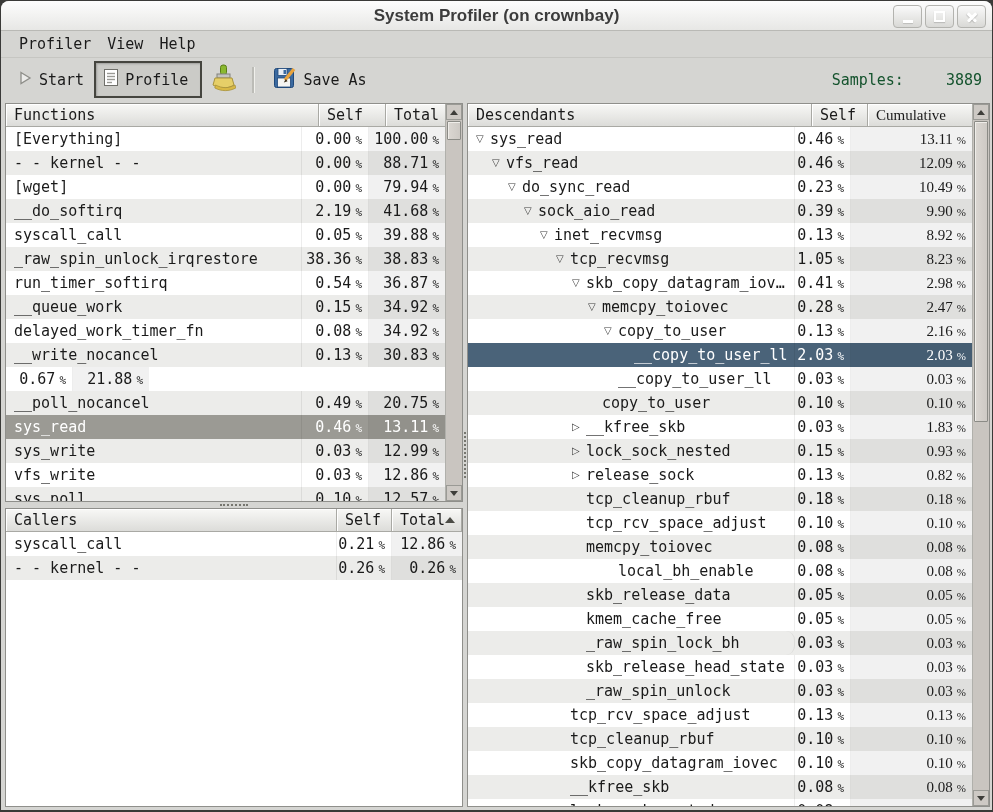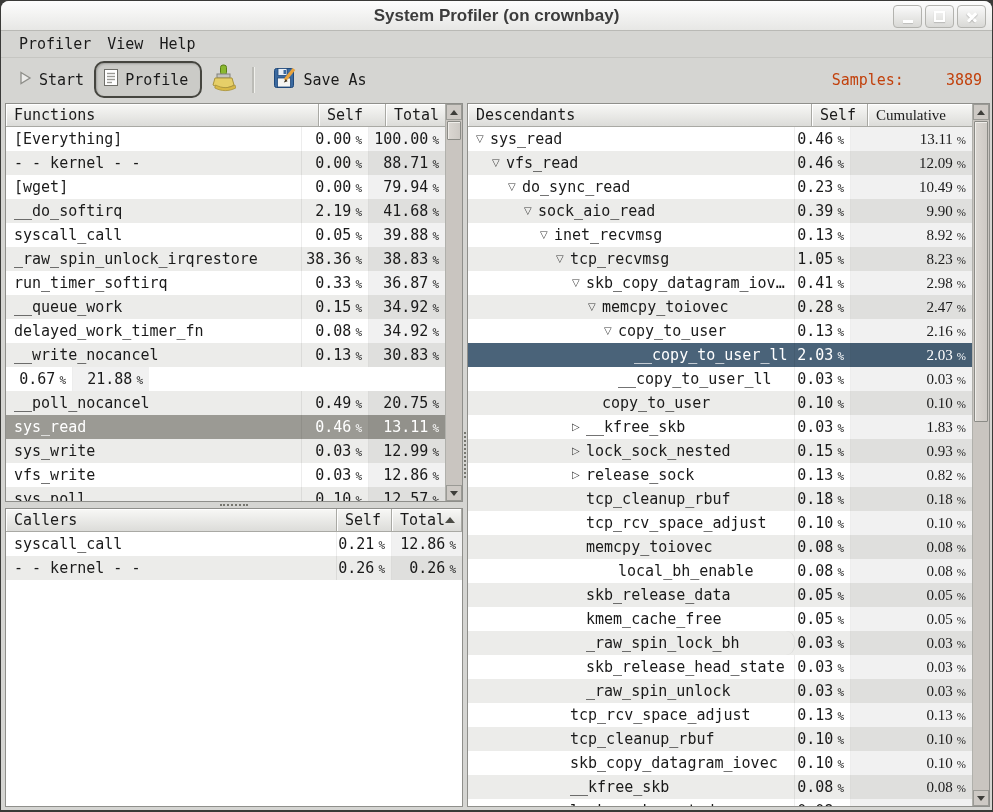--- a/index.html
+++ b/index.html
@@ -19,25 +19,25 @@
   .g-close{position:relative;width:12px;height:12px;}
   .g-close i{position:absolute;left:0;top:5px;width:12px;height:2.6px;background:#fff;border-radius:1px;
              box-shadow:0 1px 1px rgba(0,0,0,.15);}
   .g-close i:first-child{transform:rotate(45deg);} .g-close i:last-child{transform:rotate(-45deg);}
   
   .menubar{height:26px;border-bottom:1px solid #c6c6c2;display:flex;align-items:center;padding-left:10px;}
   .menuitem{padding:2px 8px;}
   
   .toolbar{height:43px;display:flex;align-items:center;padding:0 8px;}
   .tbtn{display:flex;align-items:center;gap:6px;padding:4px 8px;}
-  .toggle-pressed{border:2px solid #45453f;border-radius:10px;background:#cbcbc7;
+  .toggle-pressed{border:2px solid #45453f;border-radius:0;background:#cbcbc7;
                   box-shadow:inset 1px 1px 2px rgba(0,0,0,.22);padding:5px 12px 5px 7px;margin-left:2px;}
   .tsep{width:2px;height:26px;background:#bcbcb7;border-right:1px solid #f0f0ec;margin:0 10px 0 8px;}
   .spacer{flex:1;}
-  .samples-label,.samples-value{color:#c2410c;}
+  .samples-label,.samples-value{color:#14532d;}
   .samples-value{margin-left:42px;margin-right:2px;}
   
   .content{position:absolute;top:100px;left:0;right:0;bottom:0;background:#d5d5d2;}
   .pane{position:absolute;background:#fff;border:1px solid #8f8f8b;box-sizing:border-box;}
   .fn-pane{left:4px;top:2px;width:458px;height:399px;}
   .ca-pane{left:4px;top:407px;width:458px;bottom:3px;}
   .de-pane{left:466px;top:2px;right:2px;bottom:3px;}
   .hsplit{position:absolute;left:4px;top:401px;width:458px;height:6px;display:flex;justify-content:center;}
   .hsplit .grip{width:28px;border-top:2px dotted #76766f;margin-top:2px;}
   .vsplit{position:absolute;left:461px;width:5px;top:2px;bottom:3px;display:flex;align-items:center;justify-content:center;}
@@ -247,21 +247,21 @@
             <div class="cell cnum csort">
               <span class="num">38.83</span>
               <span class="pct">%</span>
             </div>
           </div>
           <div class="trow">
             <div class="cell cname">
               <span>run_timer_softirq</span>
             </div>
             <div class="cell cnum cself">
-              <span class="num">0.33</span>
+              <span class="num">0.54</span>
               <span class="pct">%</span>
             </div>
             <div class="cell cnum csort">
               <span class="num">36.87</span>
               <span class="pct">%</span>
             </div>
           </div>
           <div class="trow alt">
             <div class="cell cname">
               <span>__queue_work</span>

